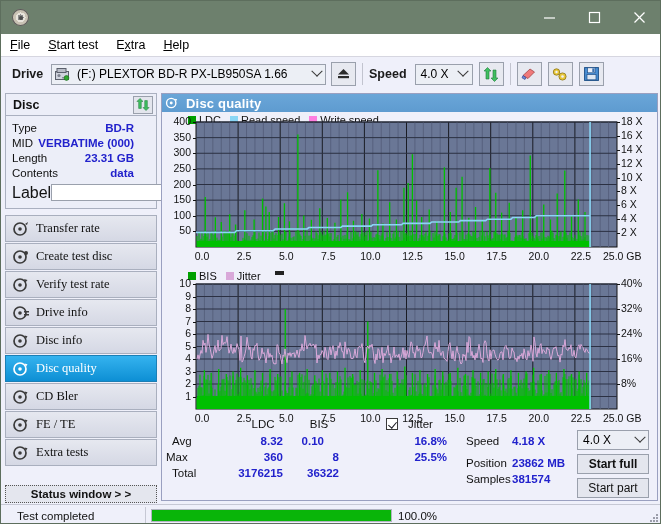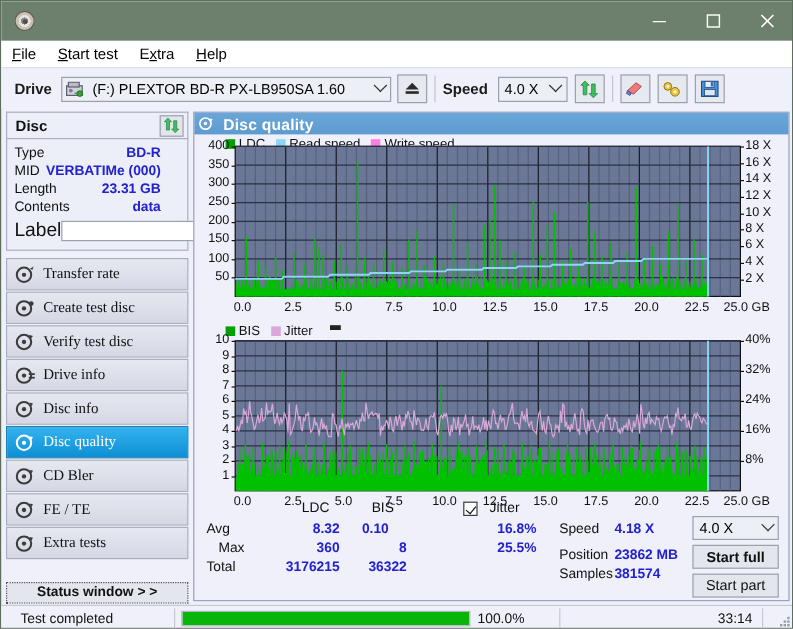--- a/index.html
+++ b/index.html
@@ -214,21 +214,21 @@
     <div class="combo" style="width:275px;">
       <span style="width:20px;display:flex;align-items:center;justify-content:center;">
         <svg width="15" height="13" viewBox="0 0 15 13">
           <rect x="0.5" y="3.5" width="13" height="8" fill="#cfd3dd" stroke="#5a5f6b"></rect>
           <rect x="2" y="0.5" width="9" height="4" fill="#b9bdc8" stroke="#5a5f6b"></rect>
           <circle cx="4" cy="7.5" r="1.6" fill="#7d828f"></circle>
           <rect x="7" y="9" width="5" height="1.4" fill="#8a8f9c"></rect>
           <circle cx="11.5" cy="10" r="2.4" fill="#2fa82f" stroke="#1c6b1c" stroke-width=".7"></circle>
         </svg>
       </span>
-      <span class="val">(F:)   PLEXTOR BD-R  PX-LB950SA 1.60</span>
+      <span class="val">(F:)   PLEXTOR BD-R  PX-LB950SA 1.66</span>
       <span class="arr"></span>
     </div>
     <div class="tbtn" style="margin-left:5px;">
       <svg width="15" height="12" viewBox="0 0 15 12">
           <polygon points="7.5,1 13,6.5 2,6.5" fill="#2b2b2b"></polygon>
           <rect x="2" y="8" width="11" height="2.2" fill="#2b2b2b"></rect>
         </svg>
     </div>
     <div class="sep"></div>
     <div class="lbl">Speed</div>
@@ -334,21 +334,21 @@
       </div>
 
       <div class="navitem">
         <span class="navicon">
           <svg width="18" height="18" viewBox="0 0 18 18">
               <circle cx="8" cy="9" r="6" fill="none" stroke="#3b3b3b" stroke-width="1.7"></circle>
               <circle cx="8" cy="9" r="1.8" fill="#3b3b3b"></circle>
               <path d="M12 3 l3.5 1 -2 2.5" fill="#3b3b3b"></path>
             </svg>
         </span>
-        <span class="nl">Verify test disc</span>
+        <span class="nl">Verify test rate</span>
       </div>
 
       <div class="navitem">
         <span class="navicon">
           <svg width="18" height="18" viewBox="0 0 18 18">
               <circle cx="8" cy="9" r="6" fill="none" stroke="#3b3b3b" stroke-width="1.7"></circle>
               <circle cx="8" cy="9" r="1.8" fill="#3b3b3b"></circle>
               <rect x="12" y="7" width="5" height="1.5" fill="#3b3b3b"></rect>
               <rect x="12" y="10" width="5" height="1.5" fill="#3b3b3b"></rect>
             </svg>
@@ -695,21 +695,21 @@
       <div class="st" style="left:81px;top:6px;width:40px;text-align:center;">LDC</div>
       <div class="st" style="left:137px;top:6px;width:40px;text-align:center;">BIS</div>
       <div class="chk" style="left:224px;top:6px;"></div>
       <div class="st" style="left:246px;top:6px;">Jitter</div>
 
       <div class="st" style="left:10px;top:23px;">Avg</div>
       <div class="sv" style="left:61px;top:23px;width:60px;">8.32</div>
       <div class="sv" style="left:112px;top:23px;width:50px;">0.10</div>
       <div class="sv" style="left:230px;top:23px;width:55px;">16.8%</div>
 
-      <div class="st" style="left:20px;top:39px;">Max</div>
+      <div class="st" style="left:4px;top:39px;">Max</div>
       <div class="sv" style="left:61px;top:39px;width:60px;">360</div>
       <div class="sv" style="left:127px;top:39px;width:50px;">8</div>
       <div class="sv" style="left:230px;top:39px;width:55px;">25.5%</div>
 
       <div class="st" style="left:10px;top:55px;">Total</div>
       <div class="sv" style="left:51px;top:55px;width:70px;">3176215</div>
       <div class="sv" style="left:120px;top:55px;width:57px;">36322</div>
 
       <div class="st" style="left:304px;top:23px;">Speed</div>
       <div class="sv" style="left:350px;top:23px;width:58px;text-align:left;">4.18 X</div>
@@ -728,21 +728,20 @@
       <div class="actbtn" style="left:415px;top:66px;width:72px;height:20px;">Start part</div>
     </div>
   </div>
 
   <div id="statusbar">
     <div class="sbcell" style="width:145px;padding-left:16px;box-sizing:border-box;border-right:1px solid #c6c8d4;">Test completed</div>
     <div id="progouter" style="margin-left:5px;">
       <div id="progfill"></div>
     </div>
     <div class="sbcell" style="width:74px;padding-left:6px;box-sizing:border-box;">100.0%</div>
-    <div class="sbcell" style="width:170px;justify-content:flex-end;padding-right:8px;box-sizing:border-box;border-left:1px solid #c6c8d4;border-right:1px solid #c6c8d4;">33:14</div>
     <div class="grip">
       <i style="left:6px;top:0"></i>
         <i style="left:3px;top:3px"></i>
         <i style="left:6px;top:3px"></i>
       <i style="left:0px;top:6px"></i>
         <i style="left:3px;top:6px"></i>
         <i style="left:6px;top:6px"></i>
     </div>
   </div>
 

